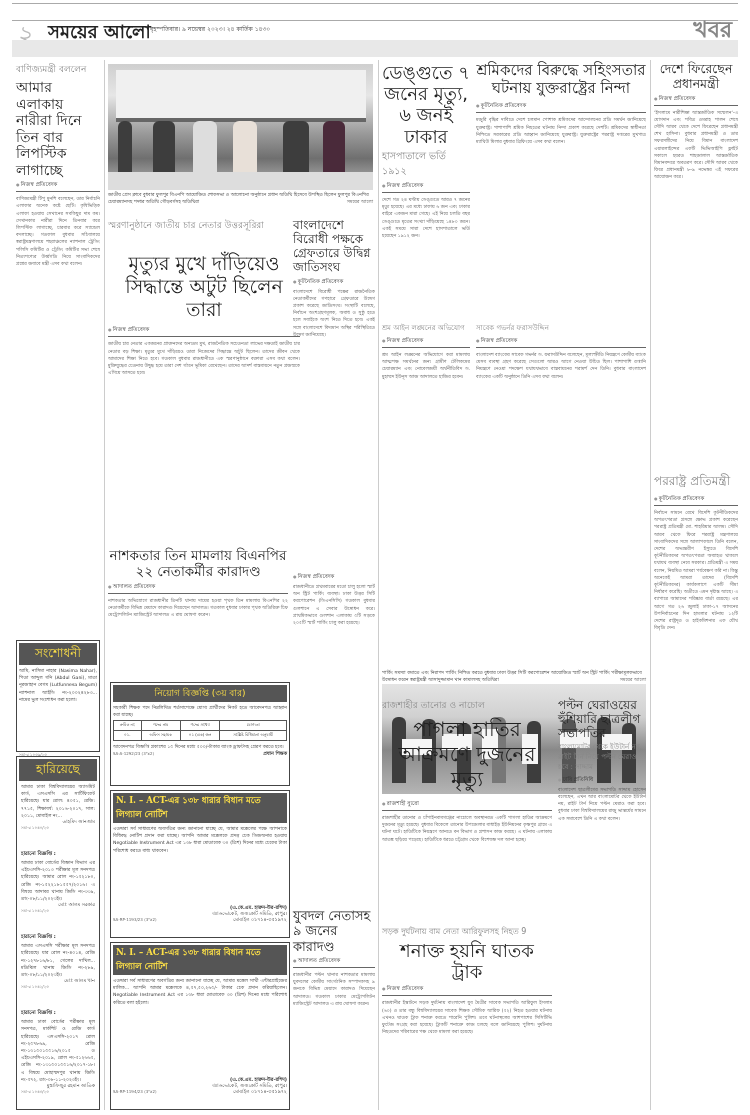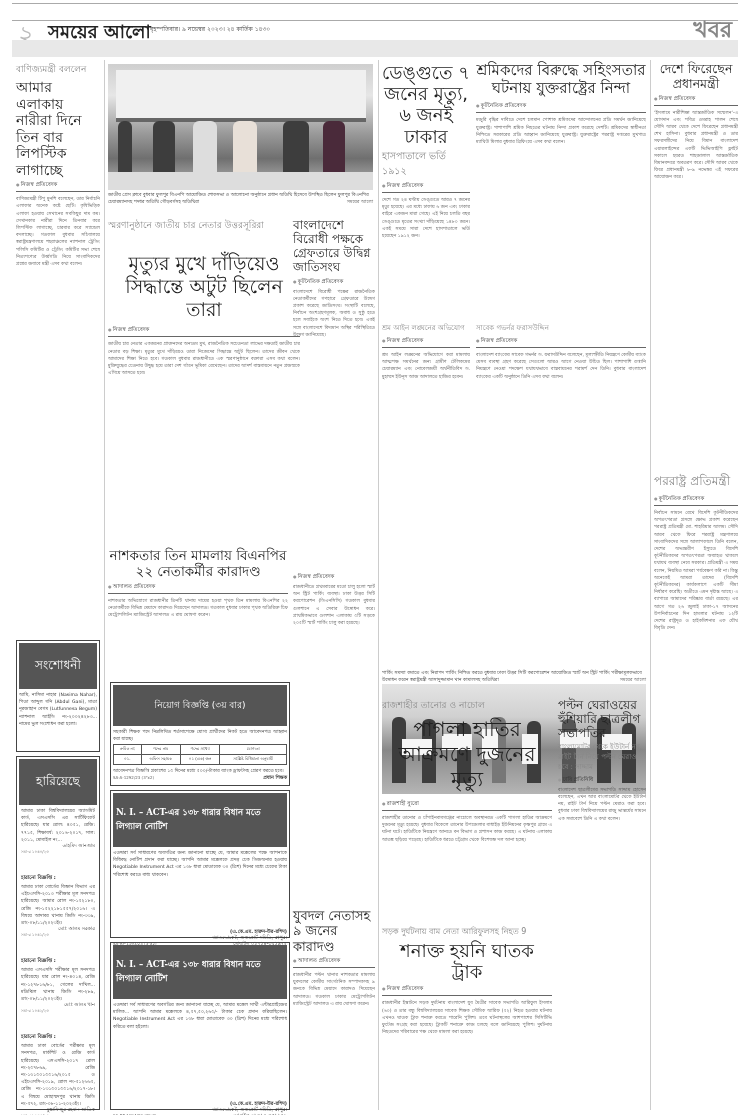--- a/index.html
+++ b/index.html
@@ -14,21 +14,21 @@
 .kicker{font-size:9px;color:#888;}
 .kicker.l{text-align:left}
 .hl{color:#222;font-weight:normal;line-height:1.18}
 .byline{font-size:5.5px;color:#333;margin:3px 0 2px}
 .byline::before{content:"● ";color:#999;font-size:4px}
 .rule{height:1px;background:#666;margin:2px 0 3px}
 .body{font-size:4.6px;line-height:7.2px;color:#555;text-align:justify;overflow:hidden}
 .photo{background:linear-gradient(180deg,#cfcfcf 0%,#e6e6e6 25%,#9a9a9a 55%,#6f6f6f 75%,#bdbdbd 100%);position:relative;overflow:hidden}
 .photo .ppl{position:absolute;bottom:10%;width:14px;height:45%;background:#3d3d3d;border-radius:6px 6px 0 0}
 .caption{font-size:4.6px;line-height:6.5px;color:#333}
-.boxhead{background:#555;color:#ffffff;text-align:center;font-size:11px;padding:13px 0}
+.boxhead{background:#555;color:#fde047;text-align:center;font-size:11px;padding:1px 0}
 .box{border:1px solid #444;padding:2px}
 .vsep{position:absolute;width:1px;background:#ccc}
 table.mini{border-collapse:collapse;width:100%;font-size:4px}
 table.mini td,table.mini th{border:1px solid #555;padding:1px;text-align:center;font-weight:normal}
 .sig{font-size:4.8px;text-align:right;color:#333;line-height:6px}
 .code{font-size:4px;color:#666}
 </style>
 </head>
 <body>
 

